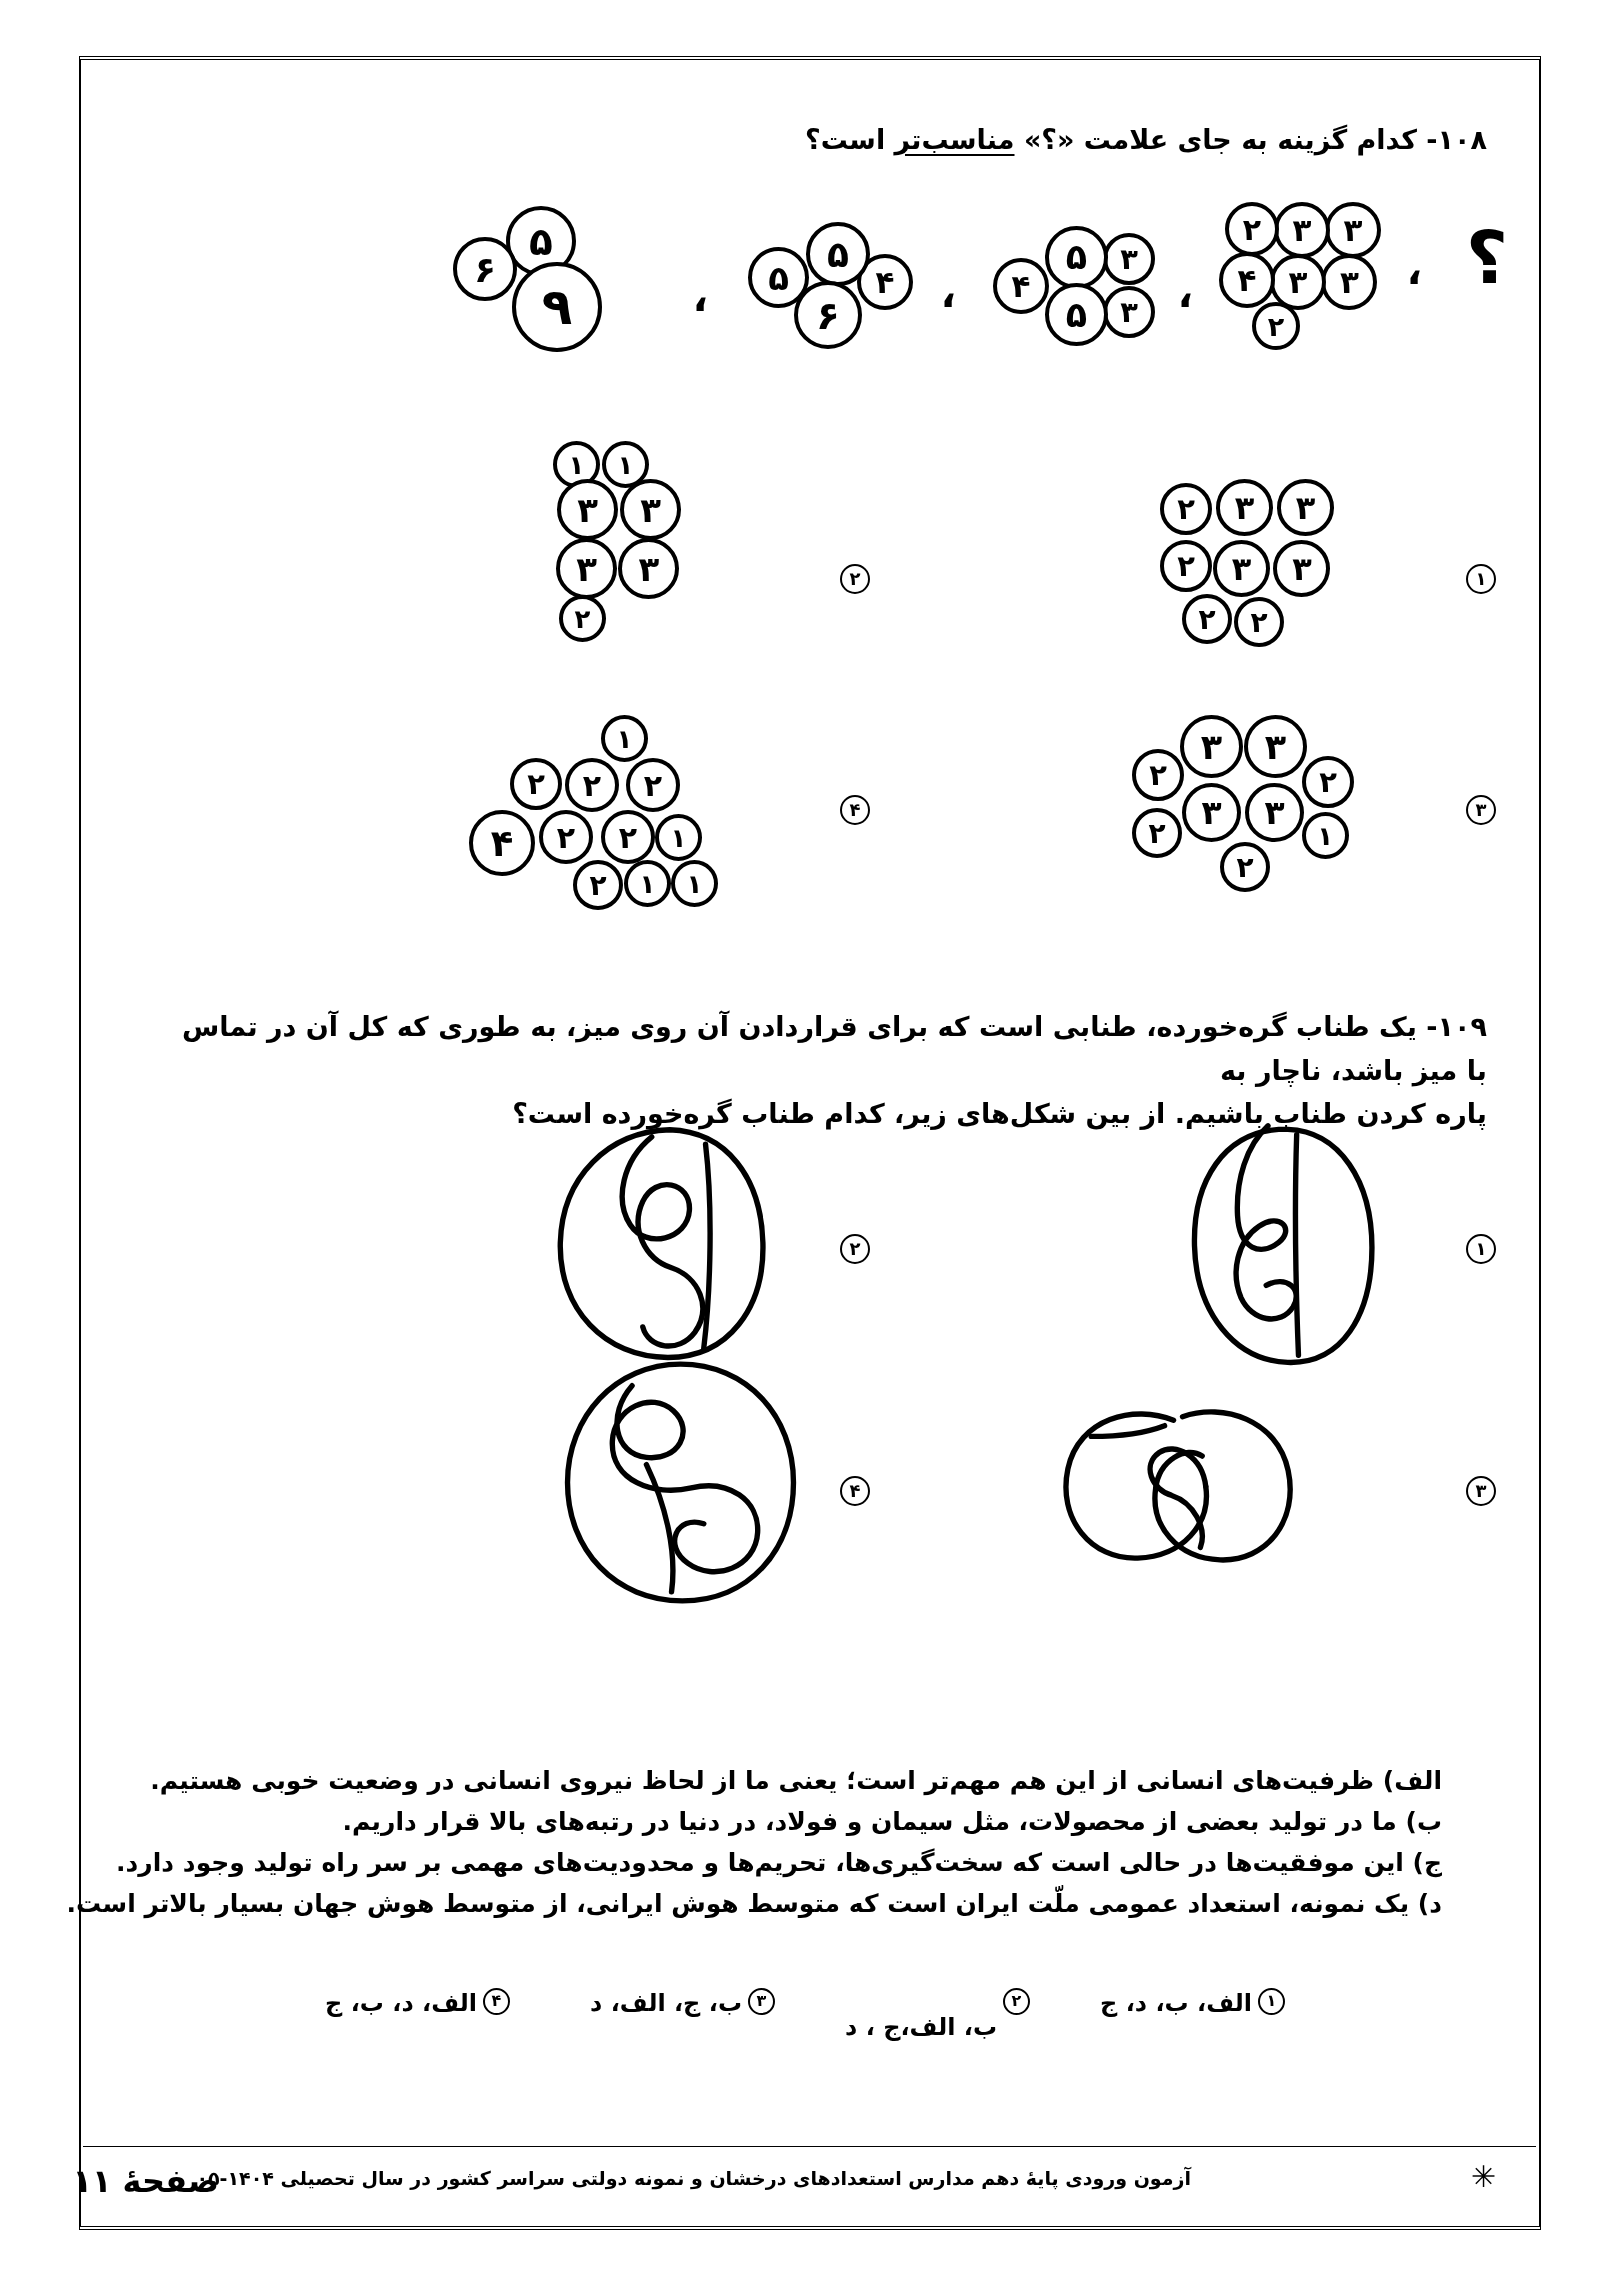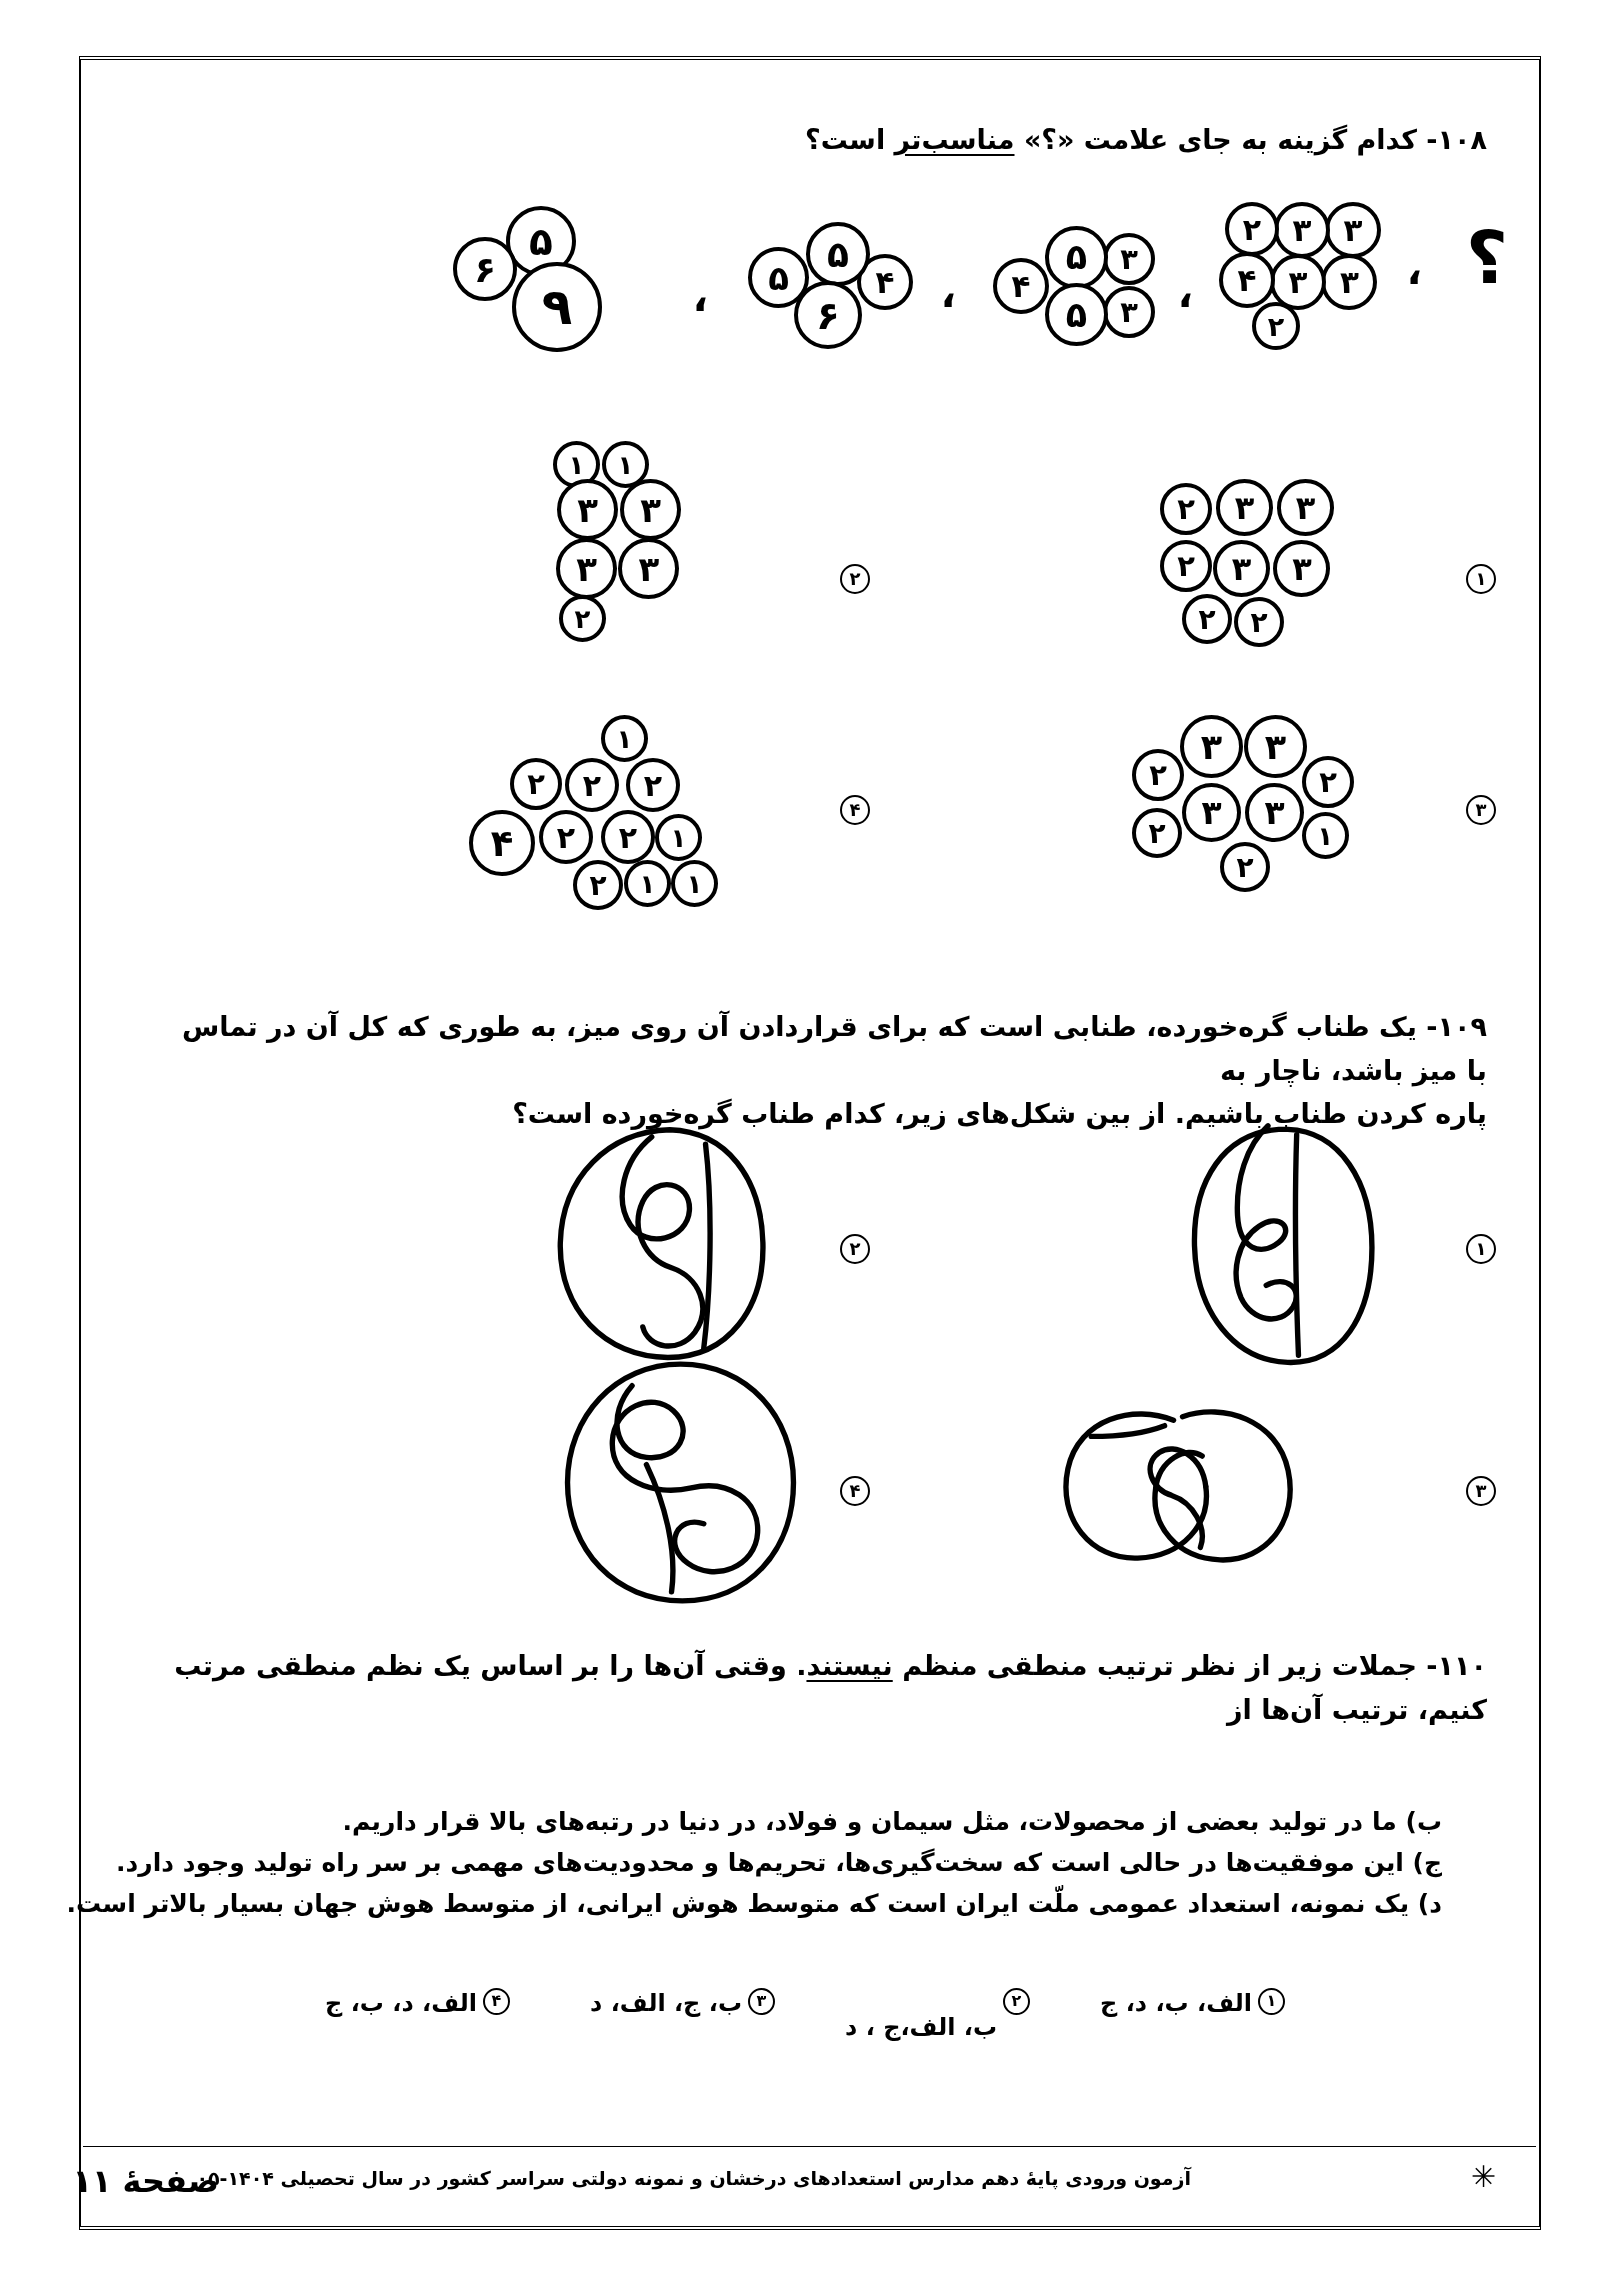--- a/index.html
+++ b/index.html
@@ -292,26 +292,23 @@
     <g fill="none" stroke="#000" stroke-width="6" stroke-linecap="round">
       <path d="M140 26 C 96 8, 34 24, 22 80 C 10 136, 48 182, 100 180 C 150 178, 182 142, 176 100"></path>
       <path d="M150 22 C 196 6, 256 26, 268 82 C 280 138, 244 184, 192 182 C 144 180, 114 144, 120 102"></path>
       <path d="M130 32 C 104 42, 72 44, 48 44"></path>
       <path d="M176 100 C 172 66, 142 50, 124 62 C 104 76, 116 104, 138 110 C 162 118, 178 146, 170 168"></path>
       <path d="M120 102 C 124 70, 154 54, 172 66"></path>
     </g>
   </svg>
 
   <div class="q-block" style="right:134px; top:1644px; width:1334px;">
-    <div>
-      <span class="q-num">۱۱۰-</span>
-      <span>جملات زیر از نظر ترتیب منطقی منظم </span><span class="underline-word">نیستند</span><span>. وقتی آن‌ها را بر اساس یک نظم منطقی مرتب کنیم، ترتیب آن‌ها از</span>
-    </div>
   </div>
 
+  <div class="stmt" style="right:179px; top:1762px;">الف) ظرفیت‌های انسانی از این هم مهم‌تر است؛ یعنی ما از لحاظ نیروی انسانی در وضعیت خوبی هستیم.</div>
   <div class="stmt" style="right:179px; top:1803px;">ب) ما در تولید بعضی از محصولات، مثل سیمان و فولاد، در دنیا در رتبه‌های بالا قرار داریم.</div>
   <div class="stmt" style="right:179px; top:1844px;">ج) این موفقیت‌ها در حالی است که سخت‌گیری‌ها، تحریم‌ها و محدودیت‌های مهمی بر سر راه تولید وجود دارد.</div>
   <div class="stmt" style="right:179px; top:1885px;">د) یک نمونه، استعداد عمومی ملّت ایران است که متوسط هوش ایرانی، از متوسط هوش جهان بسیار بالاتر است.</div>
 
   <div class="ansrow" style="right:0; top:1984px; width:1621px; height:45px;">
     <div class="ansmark" style="right:336px; top:3.6px;">۱</div>
     <div class="ansitem" style="right:369px; top:5.4px;">الف، ب، د، ج</div>
 
     <div class="ansmark" style="right:591px; top:3.6px;">۲</div>
     <div class="ansitem" style="right:624px; top:5.4px;margin-top:24px;">ب، الف،ج ، د</div>

